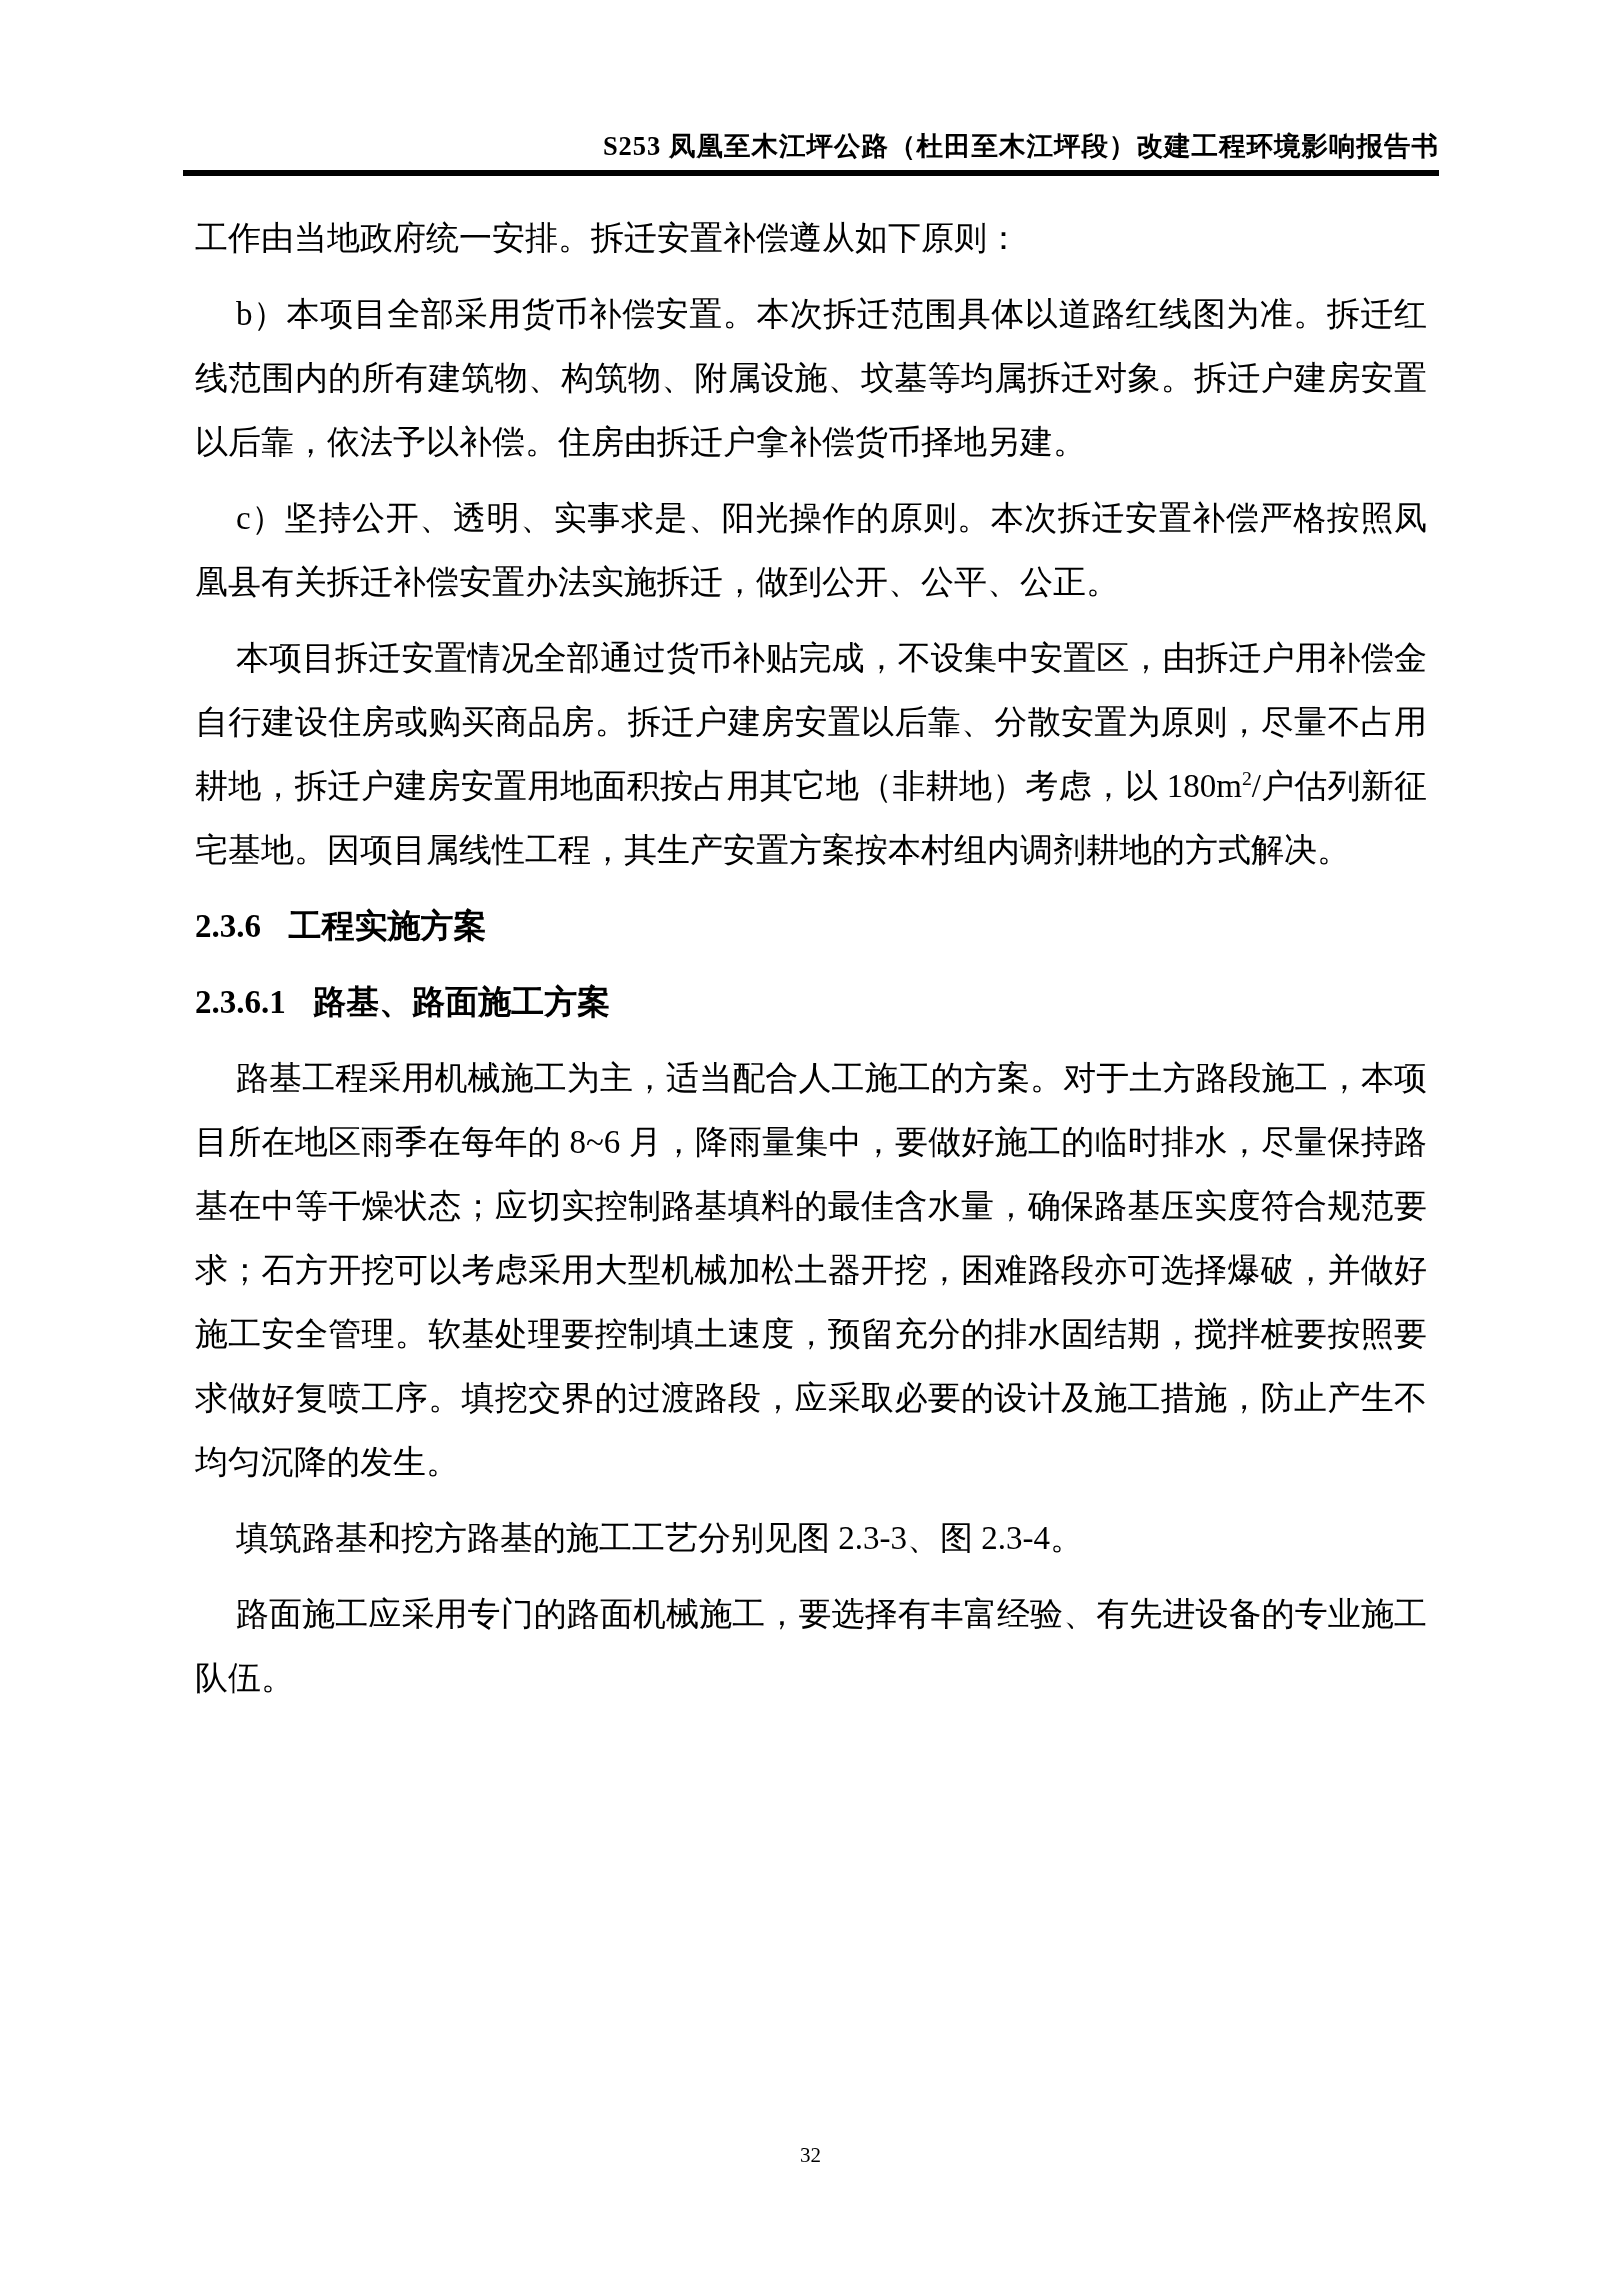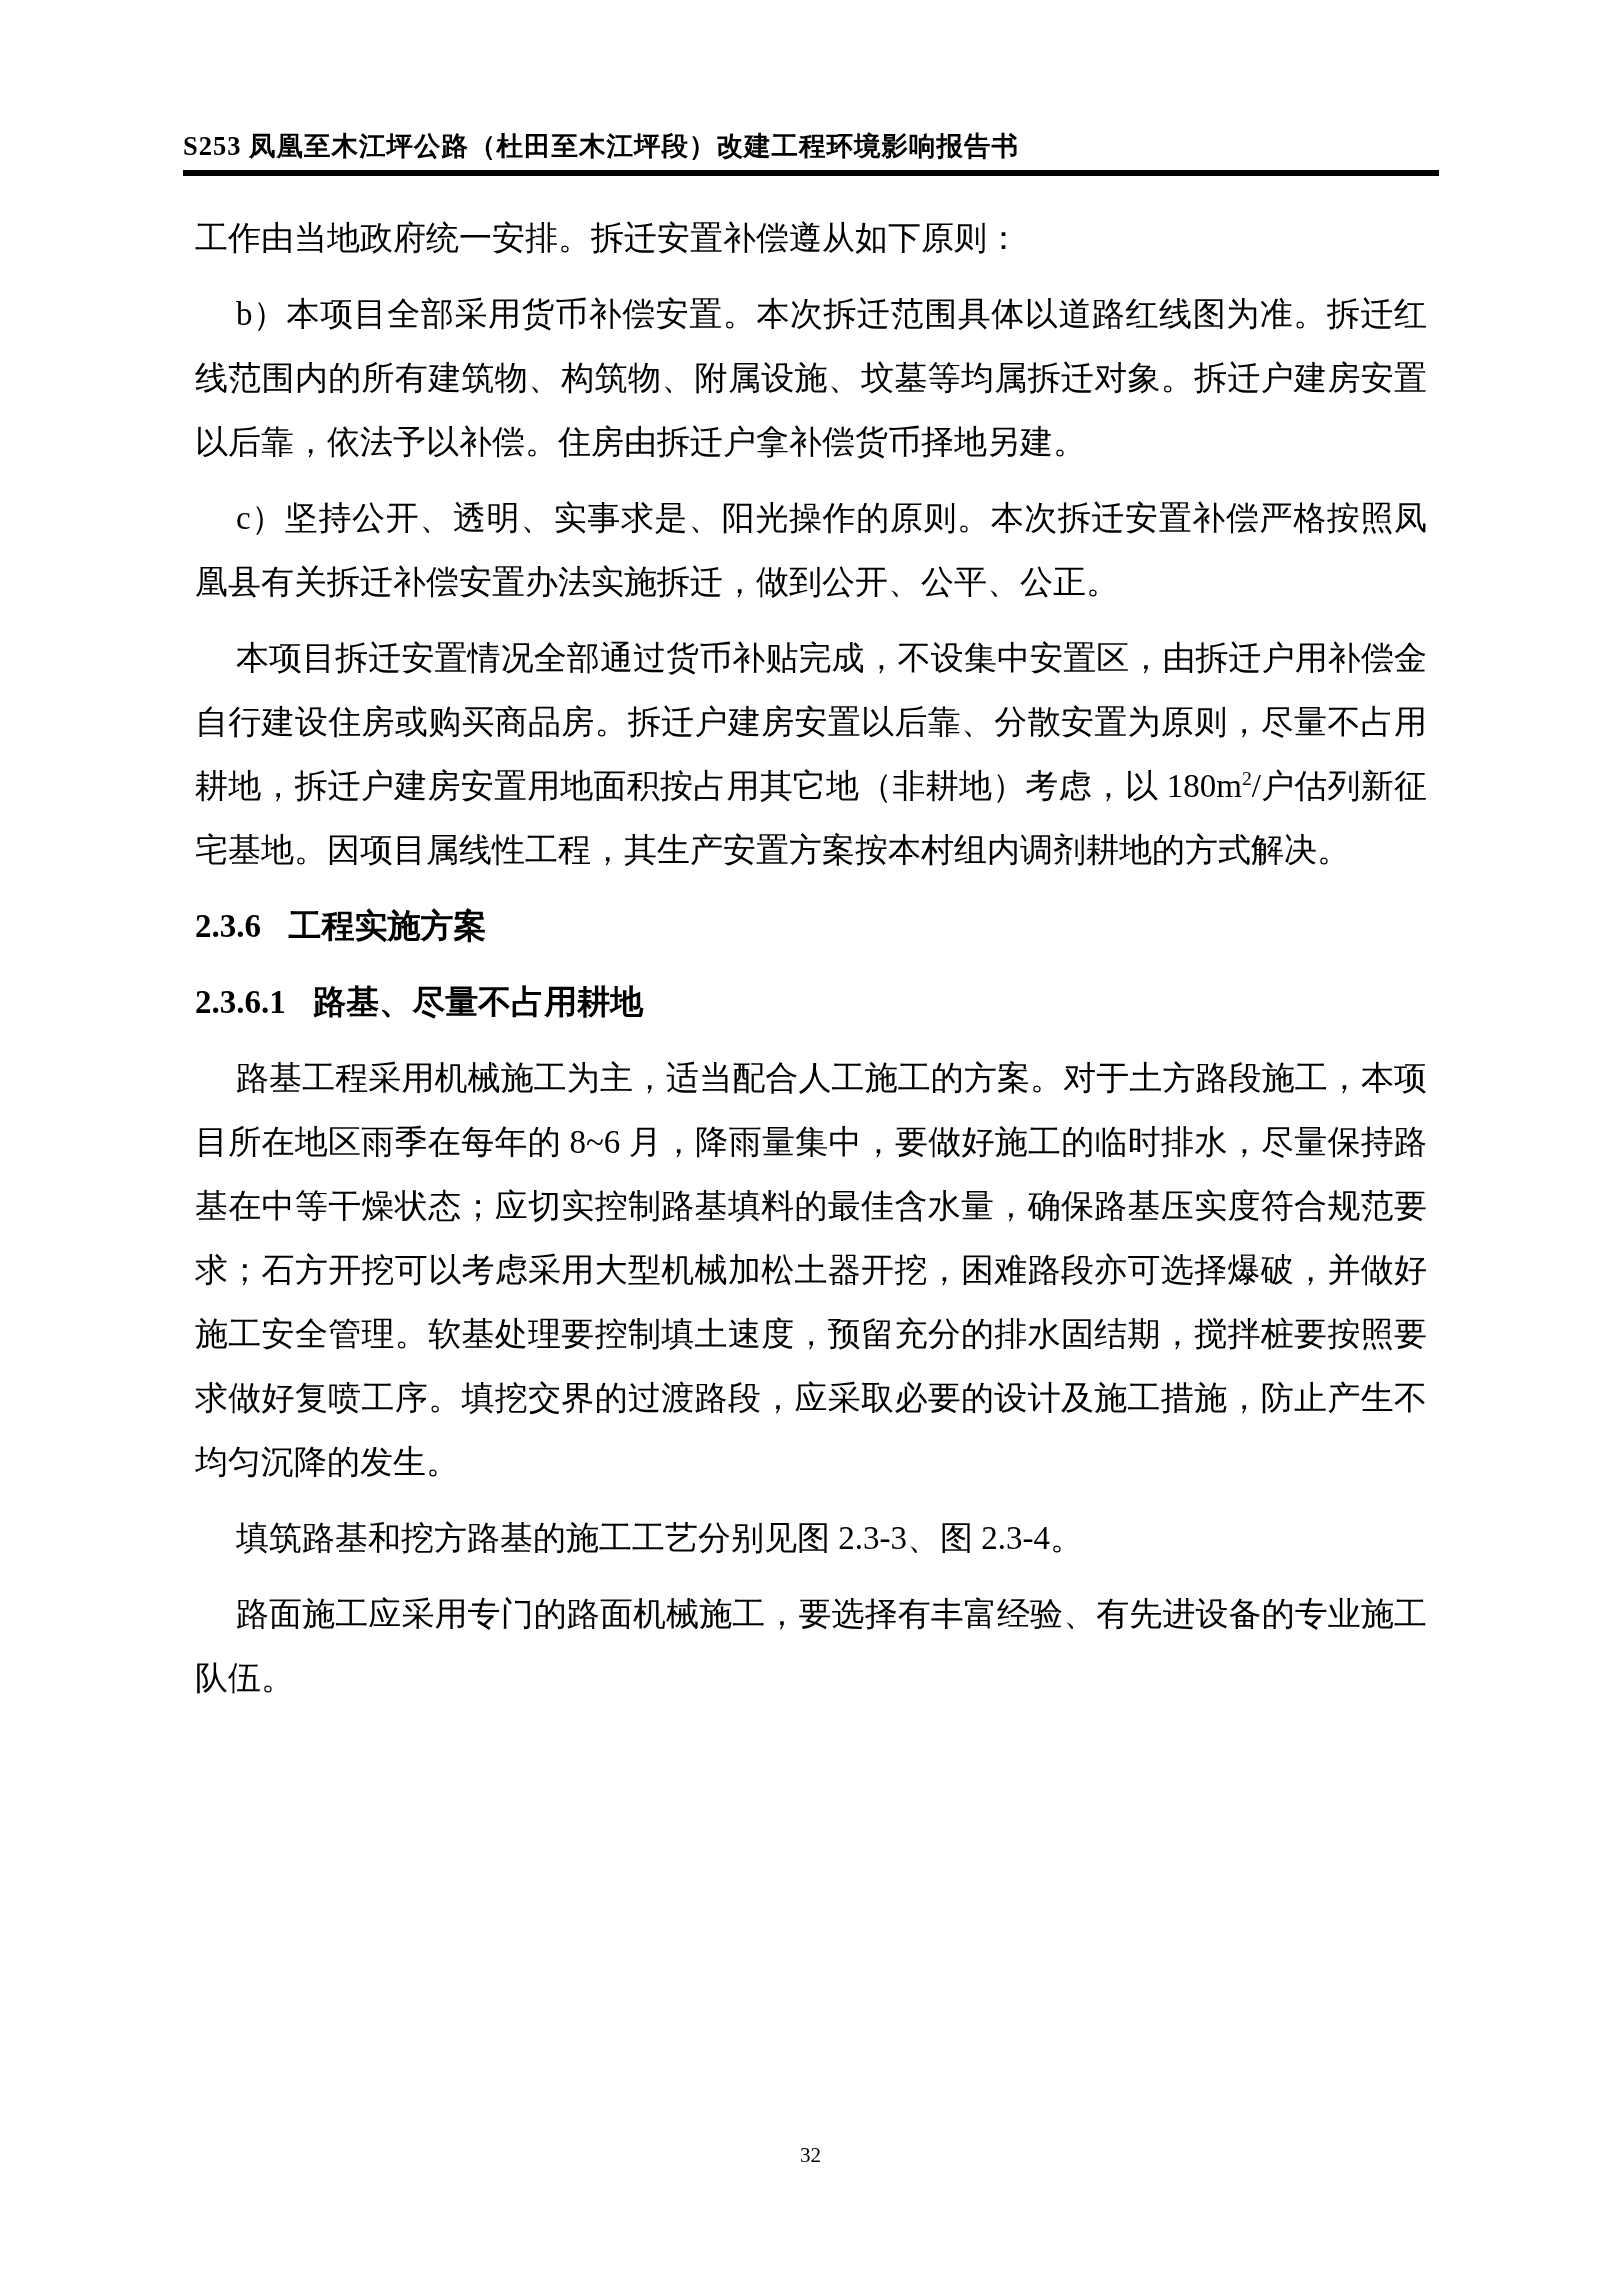--- a/index.html
+++ b/index.html
@@ -14,21 +14,21 @@
     background: #ffffff;
     color: #000000;
     font-family: "Liberation Serif", "DejaVu Serif", serif;
     overflow: hidden;
   }
   .header-title {
     position: absolute;
     top: 129px;
     left: 183px;
     width: 1256px;
-    text-align: left;
+    text-align: right;
     font-size: 26.5px;
     font-weight: bold;
     line-height: 35px;
     letter-spacing: 1px;
     white-space: nowrap;
   }
   .header-rule {
     position: absolute;
     top: 170px;
     left: 183px;
@@ -93,21 +93,21 @@
 
 
     <p class="indent">b）本项目全部采用货币补偿安置。本次拆迁范围具体以道路红线图为准。拆迁红线范围内的所有建筑物、构筑物、附属设施、坟墓等均属拆迁对象。拆迁户建房安置以后靠，依法予以补偿。住房由拆迁户拿补偿货币择地另建。</p>
 
     <p class="indent">c）坚持公开、透明、实事求是、阳光操作的原则。本次拆迁安置补偿严格按照凤凰县有关拆迁补偿安置办法实施拆迁，做到公开、公平、公正。</p>
 
     <p class="indent"><span>本项目拆迁安置情况全部通过货币补贴完成，不设集中安置区，由拆迁户用补偿金自行建设住房或购买商品房。拆迁户建房安置以后靠、分散安置为原则，尽量不占用耕地，拆迁户建房安置用地面积按占用其它地（非耕地）考虑，以 180m</span><sup class="sqm">2</sup><span>/户估列新征宅基地。因项目属线性工程，其生产安置方案按本村组内调剂耕地的方式解决。</span></p>
 
     <p class="heading"><span class="heading-num">2.3.6</span><span>工程实施方案</span></p>
 
-    <p class="heading"><span class="heading-num">2.3.6.1</span><span>路基、尽量不占用耕地</span></p>
+    <p class="heading"><span class="heading-num">2.3.6.1</span><span>路基、路面施工方案</span></p>
 
     <p class="indent">路基工程采用机械施工为主，适当配合人工施工的方案。对于土方路段施工，本项目所在地区雨季在每年的 8~6 月，降雨量集中，要做好施工的临时排水，尽量保持路基在中等干燥状态；应切实控制路基填料的最佳含水量，确保路基压实度符合规范要求；石方开挖可以考虑采用大型机械加松土器开挖，困难路段亦可选择爆破，并做好施工安全管理。软基处理要控制填土速度，预留充分的排水固结期，搅拌桩要按照要求做好复喷工序。填挖交界的过渡路段，应采取必要的设计及施工措施，防止产生不均匀沉降的发生。</p>
 
     <p class="indent">填筑路基和挖方路基的施工工艺分别见图 2.3-3、图 2.3-4。</p>
 
     <p class="indent">路面施工应采用专门的路面机械施工，要选择有丰富经验、有先进设备的专业施工队伍。</p>
 
   </div>
 
   <div class="page-number">32</div>

